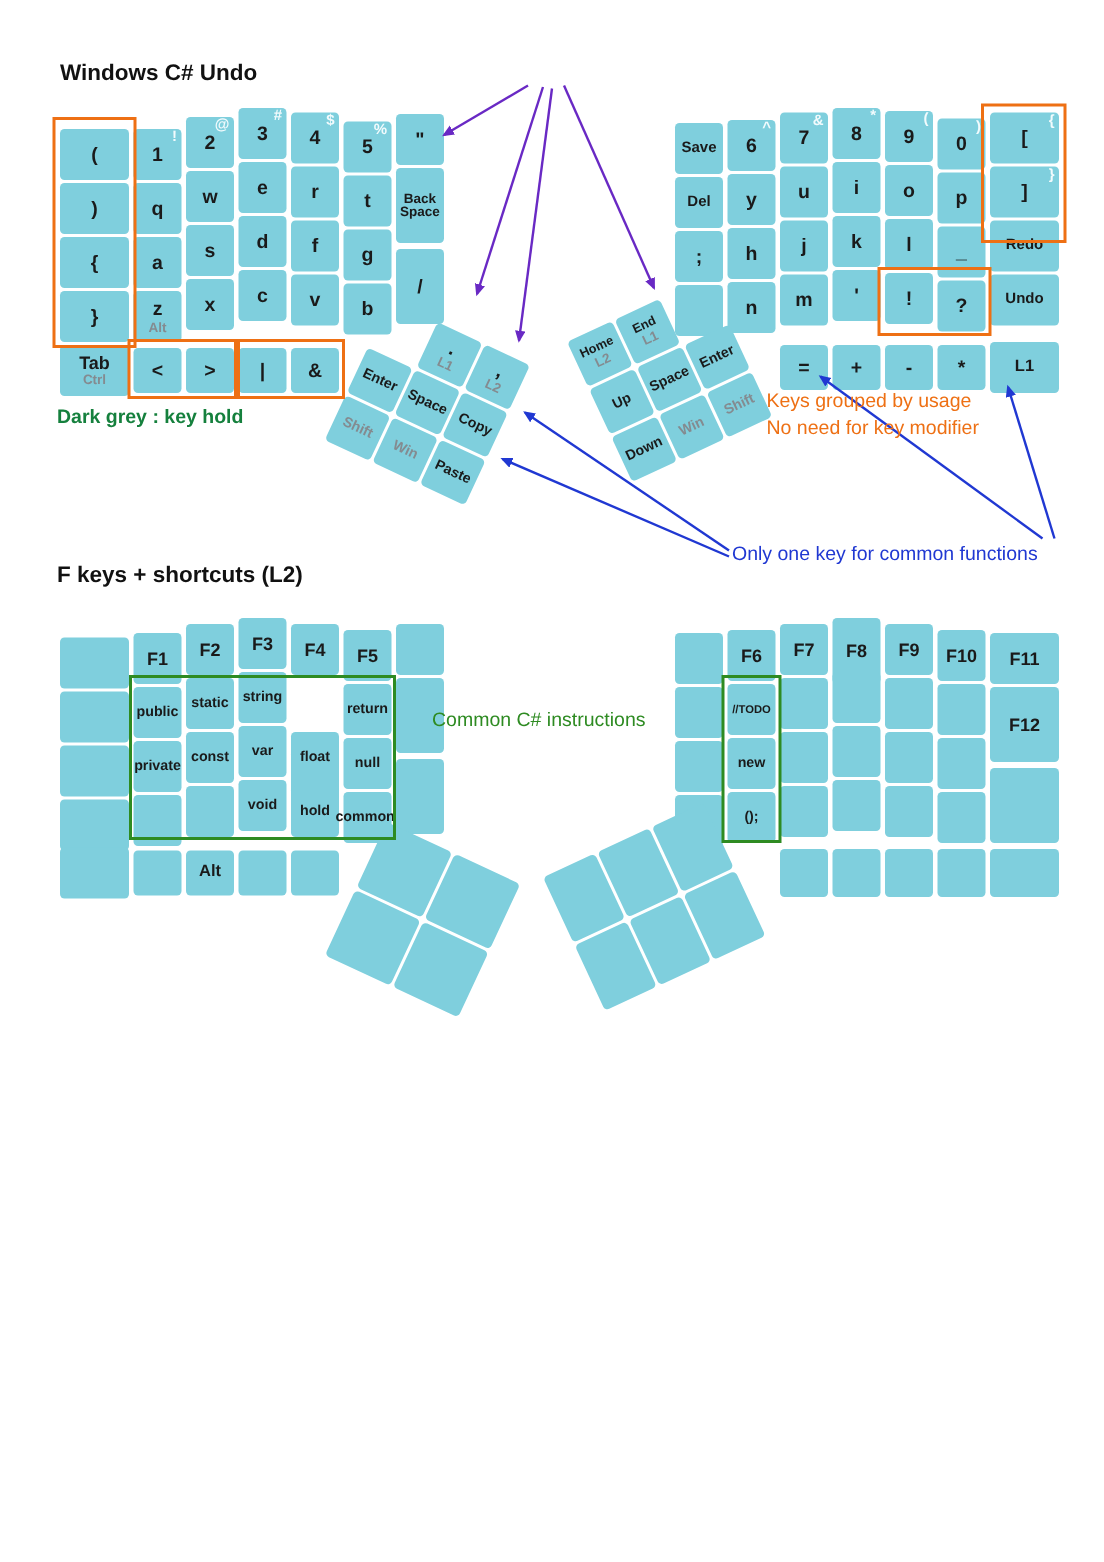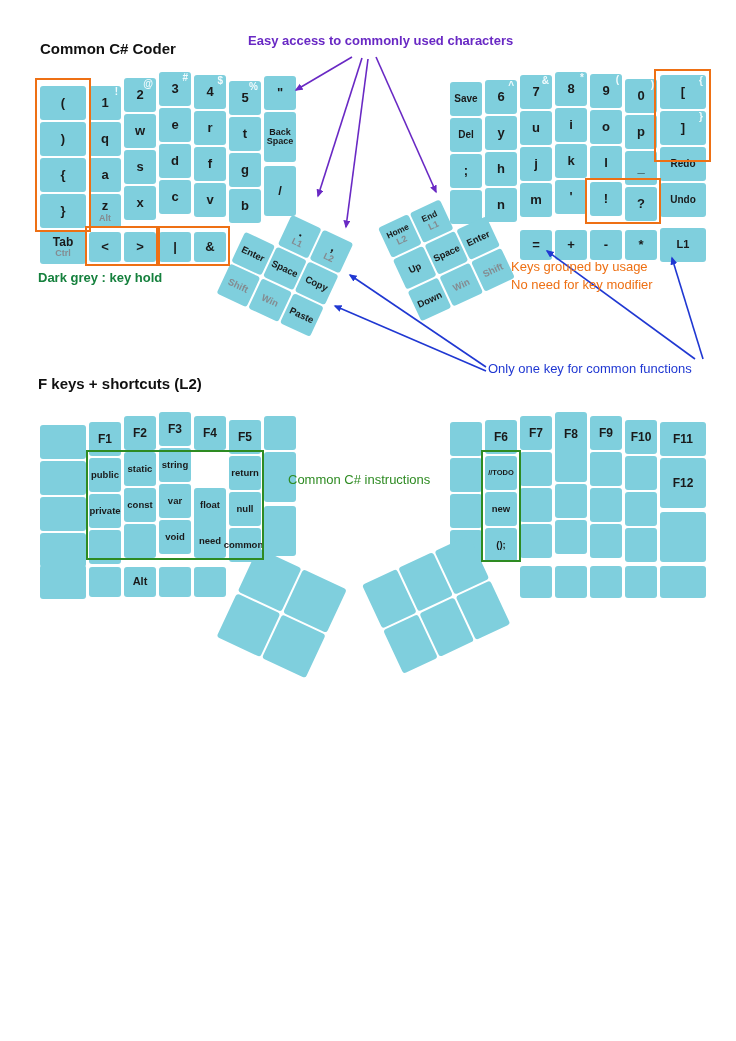--- a/index.html
+++ b/index.html
@@ -27,22 +27,21 @@
   #grouped1     { left:511px; top:259px; color:#EE7014; }
   #grouped2     { left:511px; top:277px; color:#EE7014; }
   #onekey       { left:488px; top:361px; color:#2038D2; }
   #title-bottom { left:38px;  top:375px; font-size:15px; font-weight:bold; color:#111111; }
   #csharp-note  { left:288px; top:472px; color:#2E8B22; }
 </style>
 </head>
 <body>
 
 <div id="canvas">
-  <div class="annot" id="title-top">Common C# Coder</div>
-  <div class="annot" id="easy-note">Easy access to commonly used characters</div>
+  <div class="annot" id="title-top">Windows C# Undo</div>
   <div class="annot" id="greynote">Dark grey : key hold</div>
   <div class="annot" id="grouped1">Keys grouped by usage</div>
   <div class="annot" id="grouped2">No need for key modifier</div>
   <div class="annot" id="onekey">Only one key for common functions</div>
   <div class="annot" id="title-bottom">F keys + shortcuts (L2)</div>
   <div class="annot" id="csharp-note">Common C# instructions</div>
 
   <svg id="arrow-layer" xmlns="http://www.w3.org/2000/svg">
     <defs>
       <marker id="arrow-purple" markerWidth="9" markerHeight="9" refX="6.5" refY="3.5" orient="auto" markerUnits="userSpaceOnUse">
@@ -363,21 +362,21 @@
     <div class="key" style="left: 194px; top: 416px; width: 32px; height: 34px; font-size: 12px;">
       <div class="main">F4</div>
     </div>
     <div class="key" style="left: 194px; top: 452px; width: 32px; height: 34px; font-size: 9.5px; margin-top: 48px;">
       <div class="main">int</div>
     </div>
     <div class="key" style="left: 194px; top: 488px; width: 32px; height: 34px; font-size: 9.5px;">
       <div class="main">float</div>
     </div>
     <div class="key" style="left: 194px; top: 524px; width: 32px; height: 34px; font-size: 9.5px;">
-      <div class="main">need</div>
+      <div class="main">hold</div>
     </div>
     <div class="key" style="left: 229px; top: 420px; width: 32px; height: 34px; font-size: 12px;">
       <div class="main">F5</div>
     </div>
     <div class="key" style="left: 229px; top: 456px; width: 32px; height: 34px; font-size: 9.5px;">
       <div class="main">return</div>
     </div>
     <div class="key" style="left: 229px; top: 492px; width: 32px; height: 34px; font-size: 9.5px;">
       <div class="main">null</div>
     </div>

